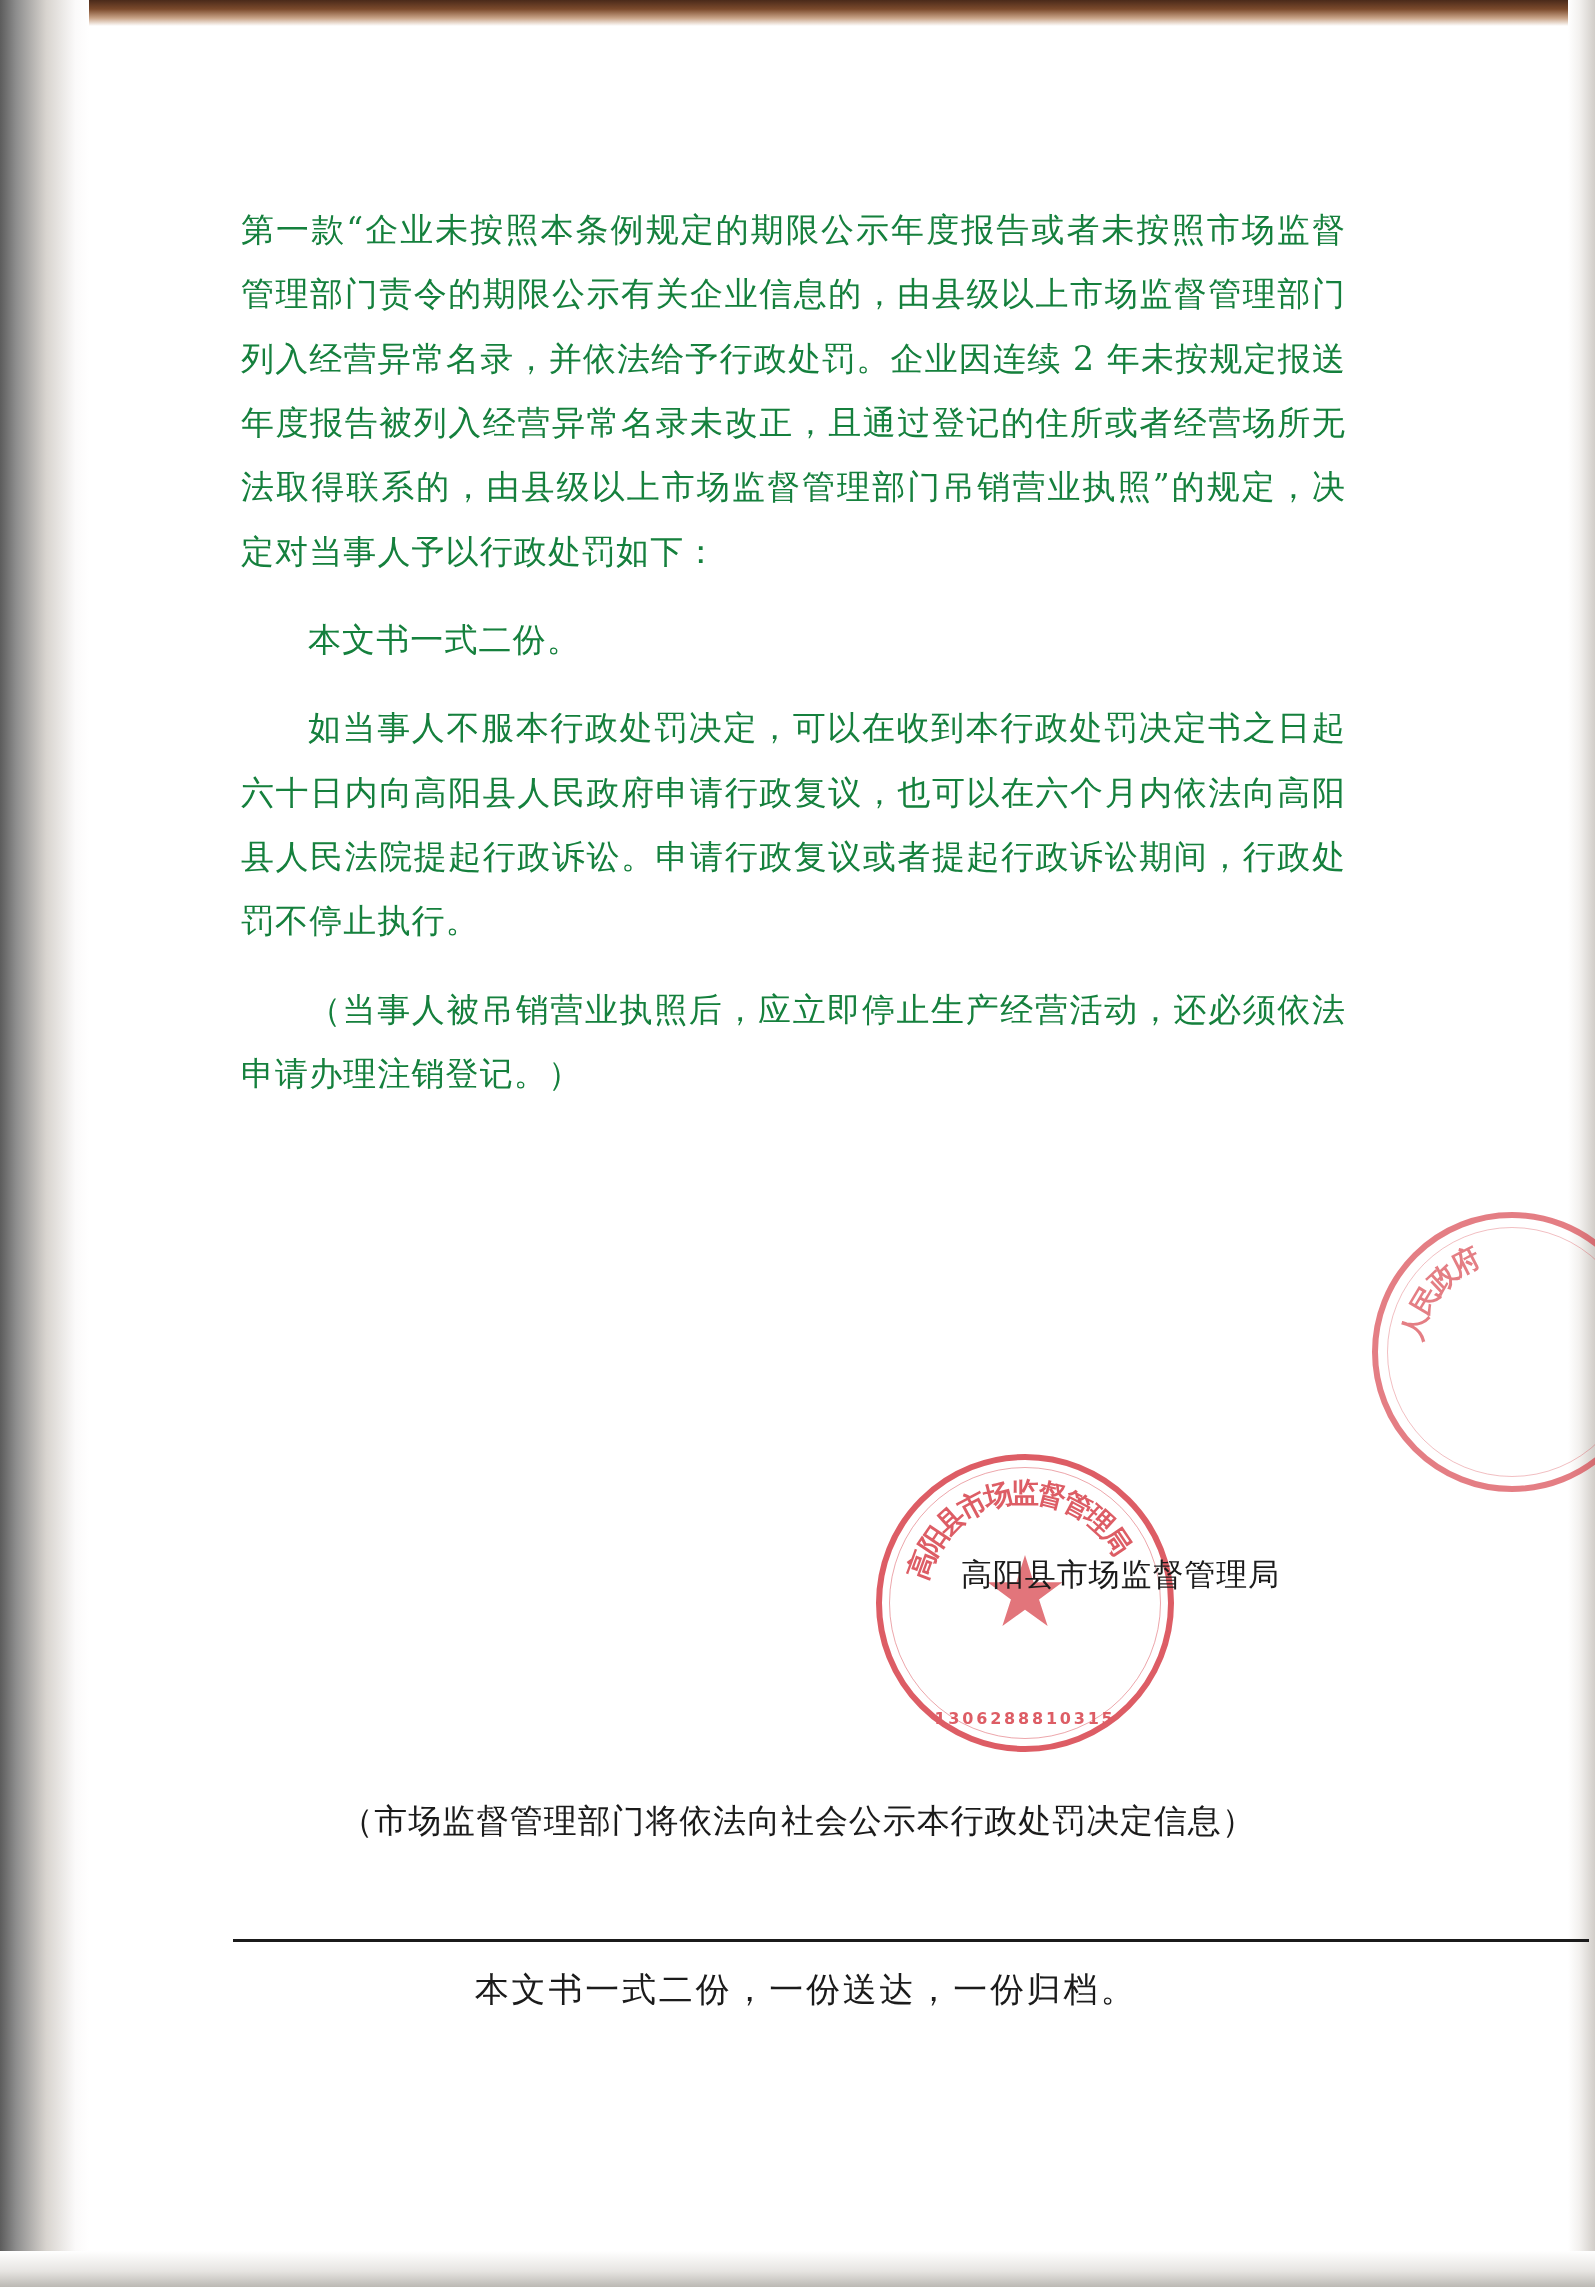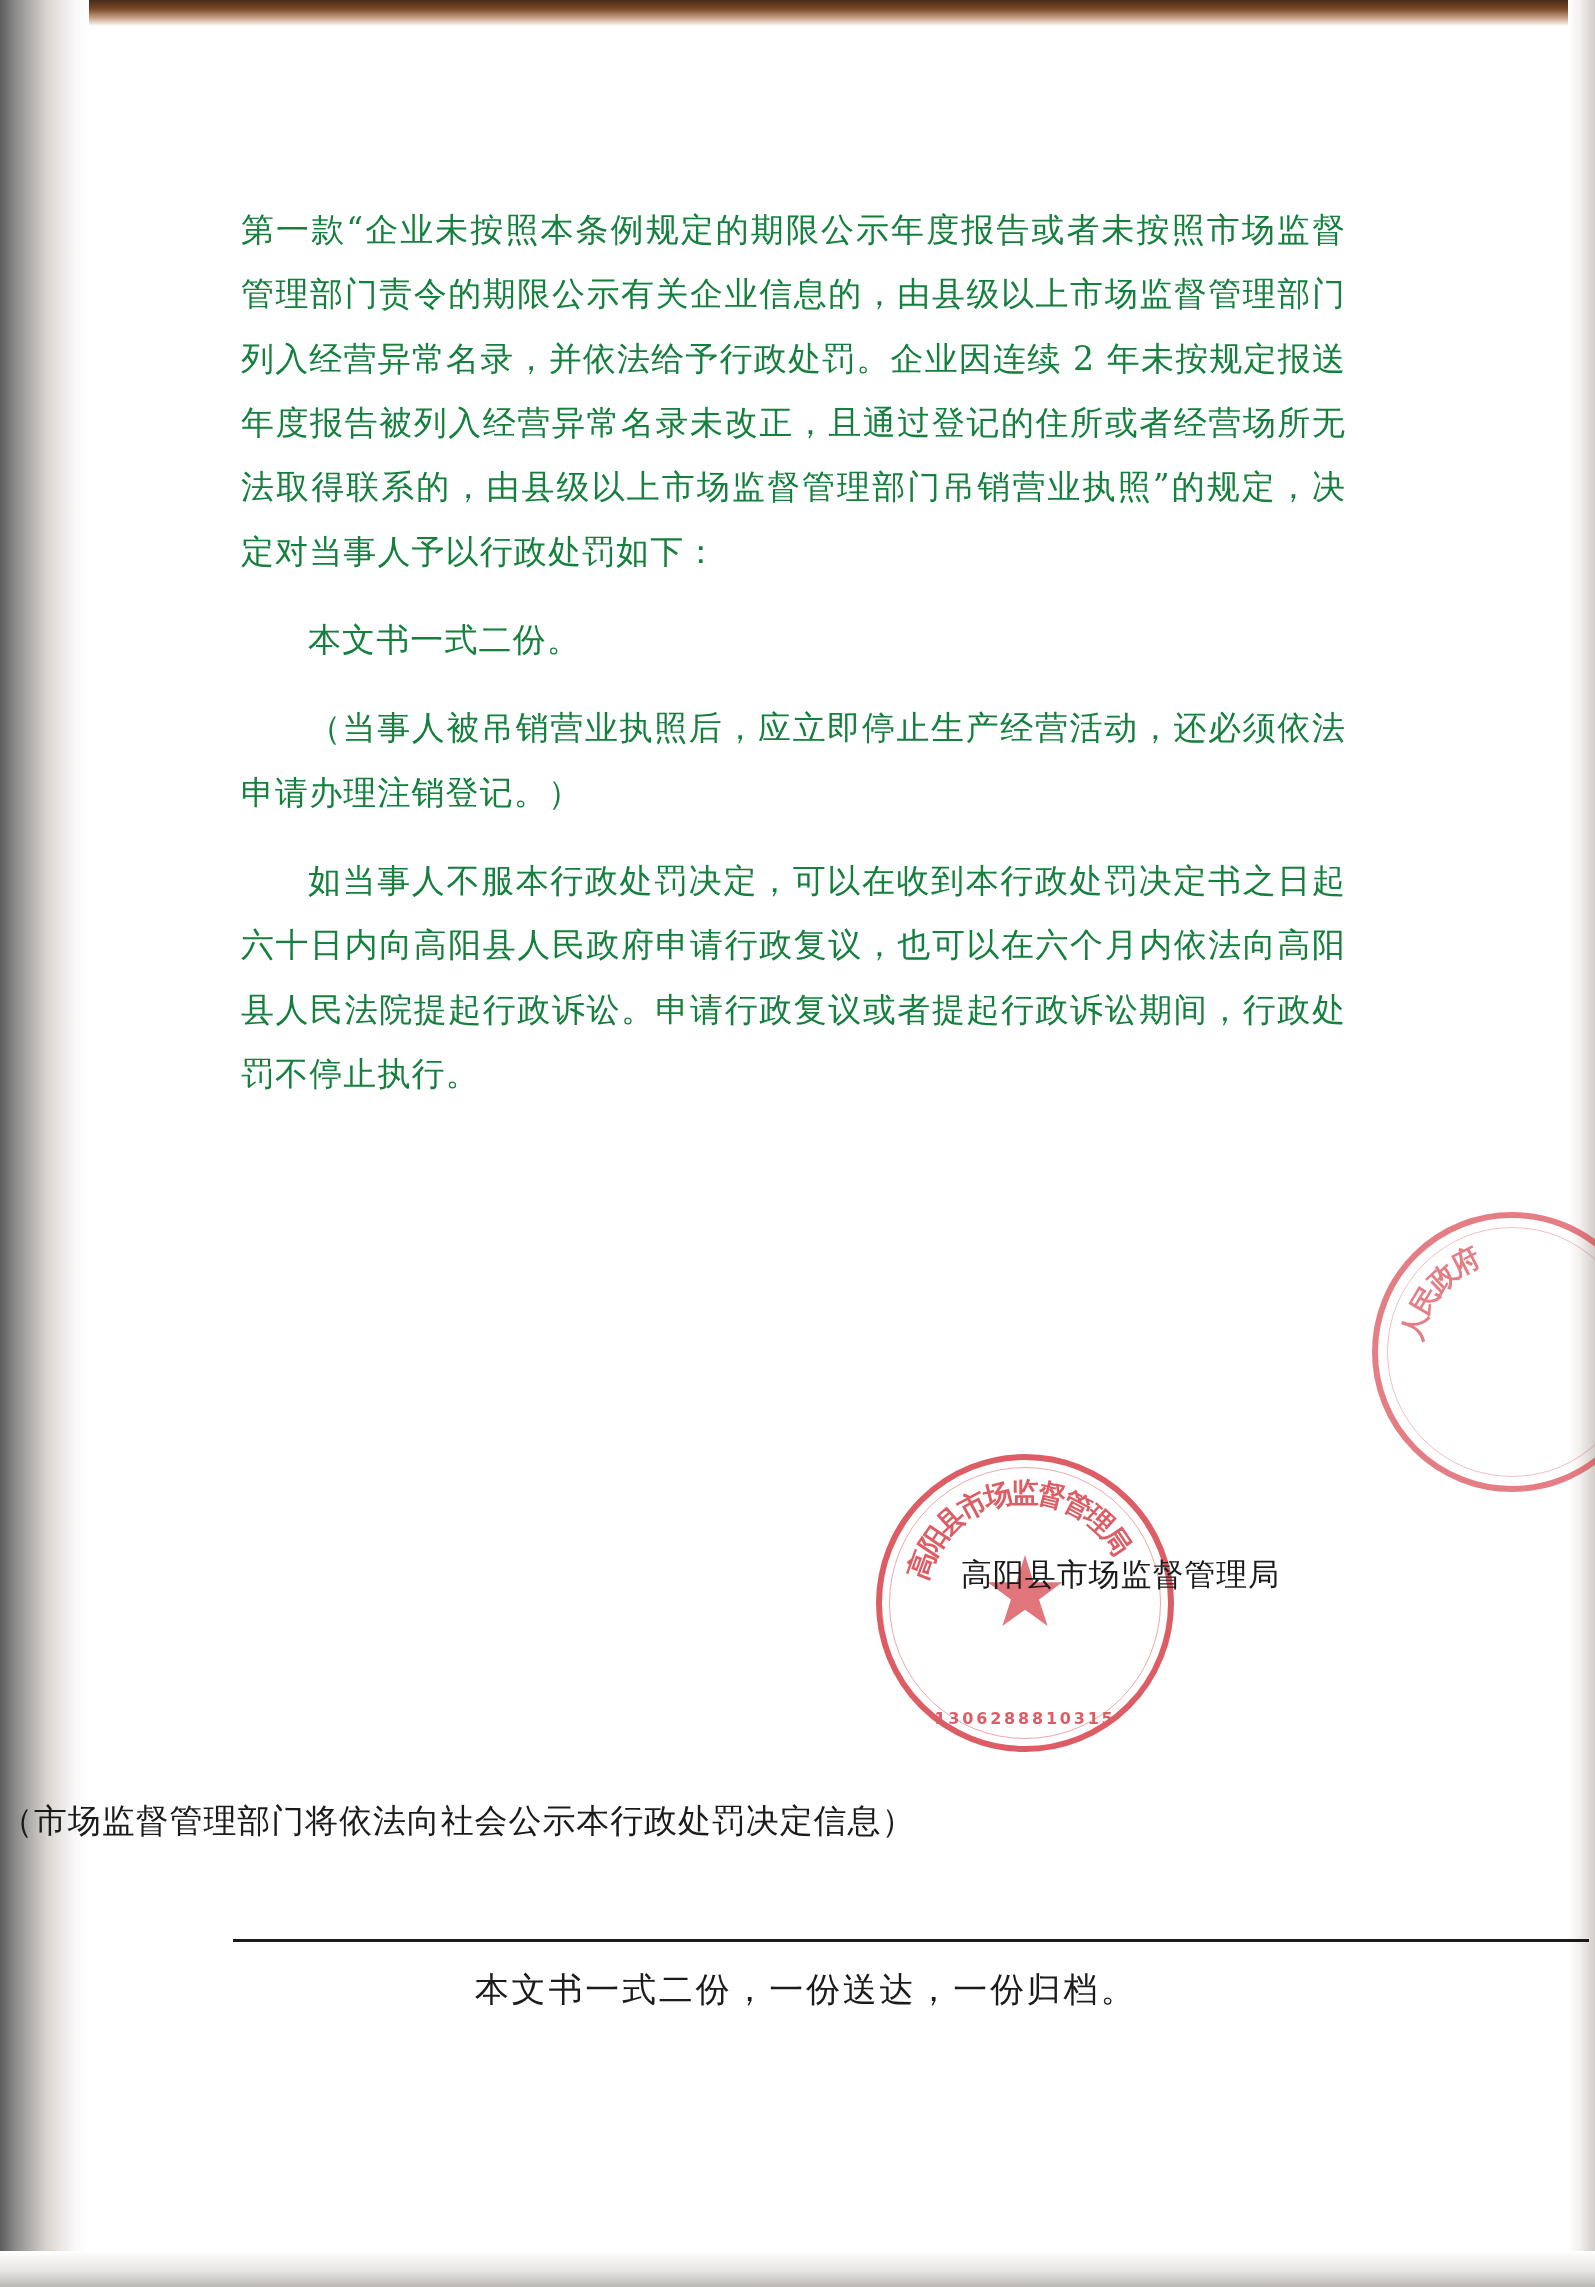--- a/index.html
+++ b/index.html
@@ -79,20 +79,21 @@
     line-height: 2.0;
     letter-spacing: 0.9px;
   }
   .sign-line { white-space: nowrap; }
 
   .footnote {
     position: absolute;
     left: 0;
     top: 1799px;
     width: 1596px;
+    text-align: center;
     font-size: 33px;
     color: #1b1b1b;
     letter-spacing: 0.9px;
   }
 
   .hr {
     position: absolute;
     left: 233px;
     top: 1939px;
     width: 1356px;
@@ -201,22 +202,22 @@
 <div class="page">
 
   <div class="edge-top"></div>
   <div class="edge-left"></div>
   <div class="edge-right"></div>
   <div class="edge-bottom"></div>
 
   <div class="body-text">
     <p class="para">第一款“企业未按照本条例规定的期限公示年度报告或者未按照市场监督管理部门责令的期限公示有关企业信息的，由县级以上市场监督管理部门列入经营异常名录，并依法给予行政处罚。企业因连续 2 年未按规定报送年度报告被列入经营异常名录未改正，且通过登记的住所或者经营场所无法取得联系的，由县级以上市场监督管理部门吊销营业执照”的规定，决定对当事人予以行政处罚如下：</p>
     <p class="para indent gap">本文书一式二份。</p>
+    <p class="para indent gap">如当事人不服本行政处罚决定，可以在收到本行政处罚决定书之日起六十日内向高阳县人民政府申请行政复议，也可以在六个月内依法向高阳县人民法院提起行政诉讼。申请行政复议或者提起行政诉讼期间，行政处罚不停止执行。</p>
     <p class="para indent gap">（当事人被吊销营业执照后，应立即停止生产经营活动，还必须依法申请办理注销登记。）</p>
-    <p class="para indent gap">如当事人不服本行政处罚决定，可以在收到本行政处罚决定书之日起六十日内向高阳县人民政府申请行政复议，也可以在六个月内依法向高阳县人民法院提起行政诉讼。申请行政复议或者提起行政诉讼期间，行政处罚不停止执行。</p>
   </div>
 
   <div class="seal seal-partial">
     <div class="ring"></div>
     <div class="ring2"></div>
     <div class="seal-arc-text" id="arcPartial">
         <span style="transform: translate(-97px, -26px) rotate(285deg) translate(-50%, -50%);">人</span>
         <span style="transform: translate(-86px, -52px) rotate(301deg) translate(-50%, -50%);">民</span>
         <span style="transform: translate(-69px, -74px) rotate(317deg) translate(-50%, -50%);">政</span>
         <span style="transform: translate(-46px, -90px) rotate(333deg) translate(-50%, -50%);">府</span>

